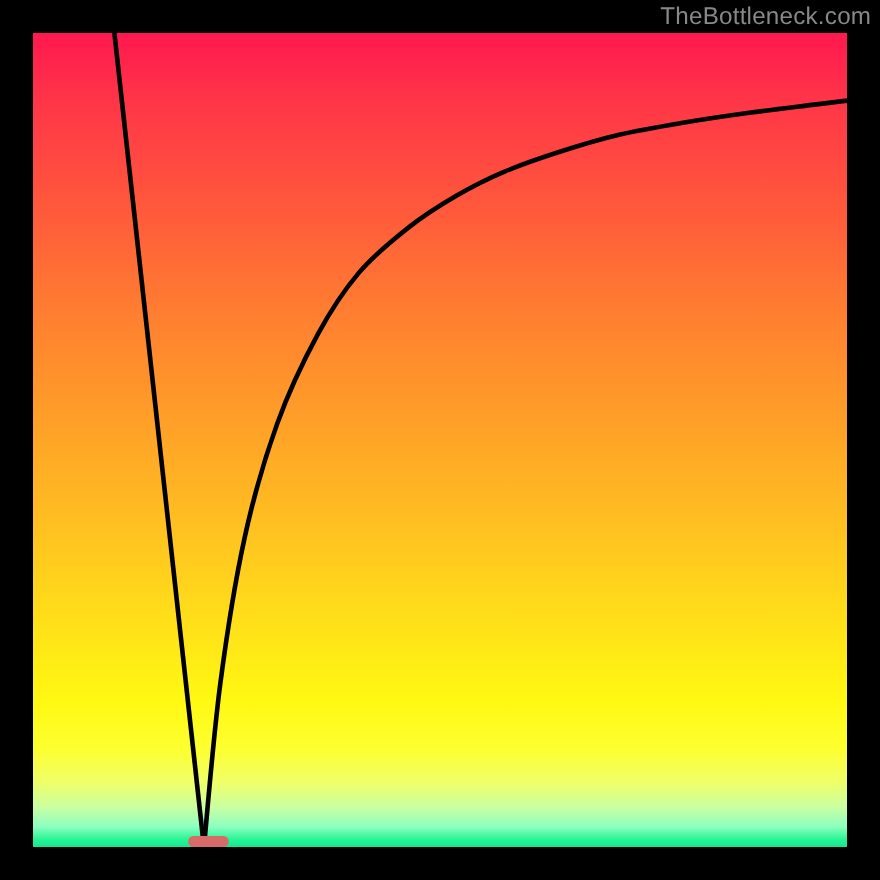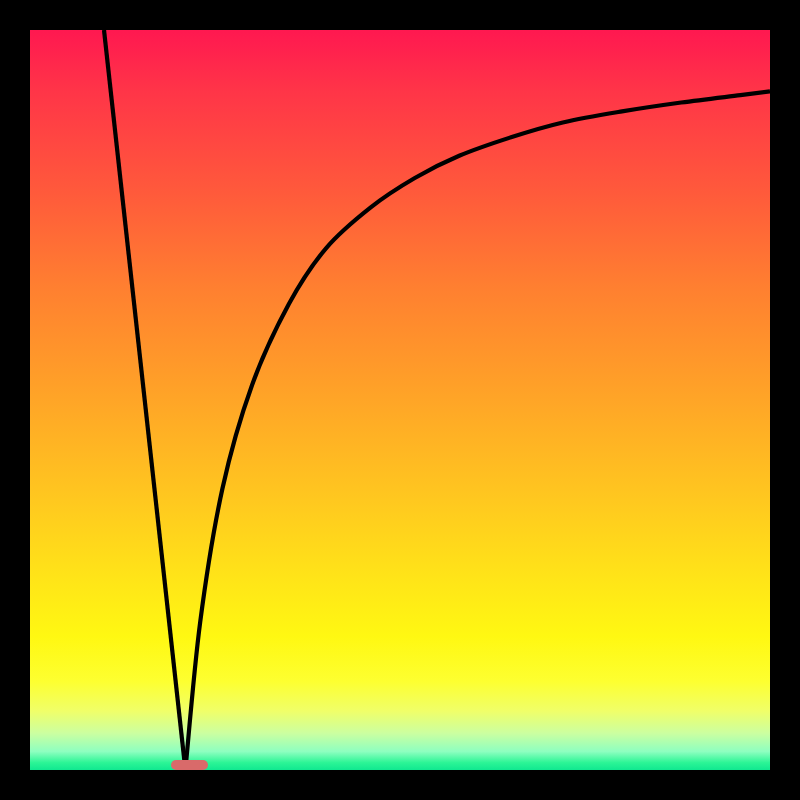--- a/index.html
+++ b/index.html
@@ -74,14 +74,15 @@
 
     <svg class="curves" viewBox="0 0 740 740" preserveAspectRatio="none">
       <path id="left-slope-path" fill="none" stroke="#000000" stroke-width="4.2" d="M 74 0 L 155.4 740"></path>
       <path id="right-curve-path" fill="none" stroke="#000000" stroke-width="4.2" d="M 155.4 740 C 157.86666666666667 715.3333333333334 164.03333333333336 638.8666666666667 170.20000000000002 592 C 176.36666666666667 545.1333333333333 183.76666666666668 498.26666666666665 192.4 458.8 C 201.03333333333333 419.33333333333337 210.9 386.0333333333333 222 355.2 C 233.1 324.3666666666667 246.66666666666666 296.6166666666667 259 273.8 C 271.3333333333333 250.98333333333335 282.43333333333334 234.3333333333334 296 218.30000000000007 C 309.56666666666666 202.26666666666674 325.6 189.3166666666667 340.40000000000003 177.60000000000002 C 355.20000000000005 165.88333333333335 370 156.63333333333333 384.8 148 C 399.6 139.36666666666667 413.16666666666663 132.5833333333334 429.2 125.80000000000007 C 445.23333333333335 119.01666666666675 463.73333333333335 112.85000000000008 481 107.30000000000007 C 498.26666666666665 101.75000000000006 514.3 96.81666666666668 532.8 92.5 C 551.3 88.18333333333332 572.2666666666667 84.72999999999998 592 81.39999999999998 C 611.7333333333333 78.06999999999998 631.4666666666667 75.2333333333333 651.2 72.51999999999998 C 670.9333333333334 69.80666666666666 695.6 66.97000000000001 710.4 65.12 C 725.1999999999999 63.27 735.0666666666666 62.03666666666663 740 61.41999999999996"></path>
     </svg>
 
     <div id="marker" class="marker" style="left: 140.6px; width: 37px; top: 729.82px;"></div>
 
   </div>
 
+  <div class="watermark">TheBottleneck.com</div>
 
 </div>
 
 </body></html>

